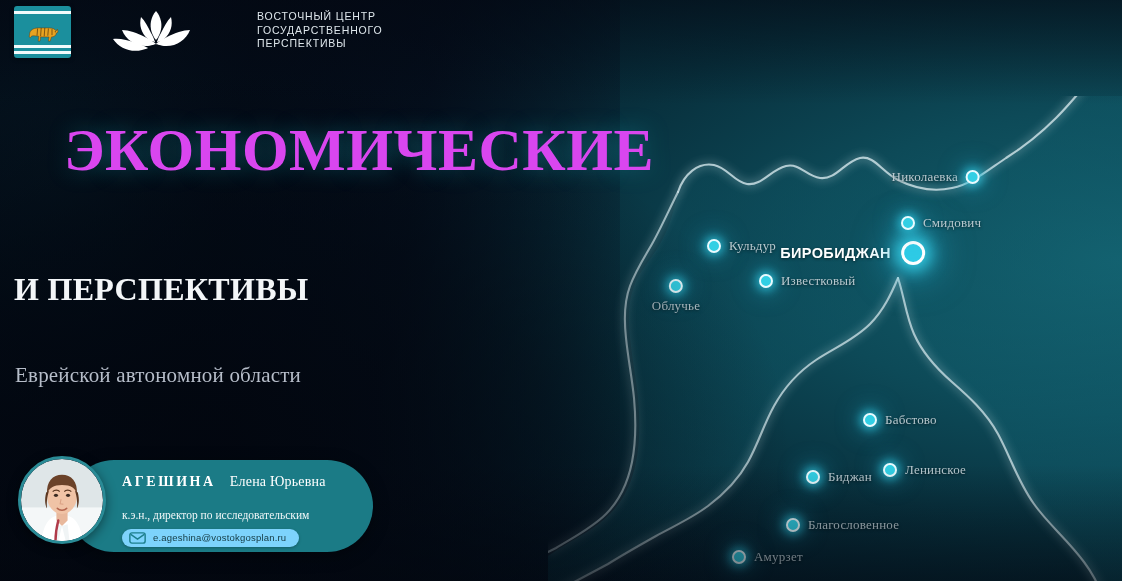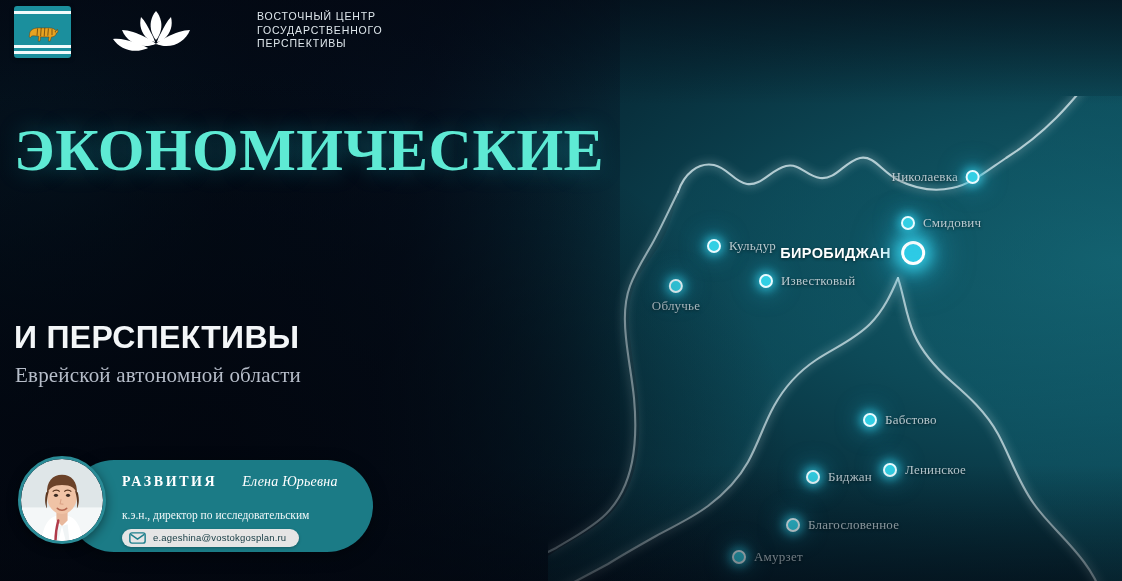--- a/index.html
+++ b/index.html
@@ -148,35 +148,35 @@
 
   
   .title-main {
     position: absolute;
     left: 14px; top: 118px;
     width: 640px;
     font-family: "Liberation Serif", serif;
     font-weight: bold;
     font-size: 60px;
     line-height: 64px;
-    color: #5eead4;
+    color: #d946ef;
     letter-spacing: 0.5px;
     text-shadow: 0 0 22px rgba(28,180,195,0.45);
+    text-align: right;
   }
   .title-sub {
     position: absolute;
     left: 14px; top: 270px;
     width: 520px;
-    font-family: Liberation Sans, sans-serif;
+    font-family: Liberation Serif, serif;
     font-weight: bold;
     font-size: 32px;
     line-height: 38px;
     color: #f3f6f8;
     letter-spacing: 0.3px;
-    margin-top: 48px;
   }
   .title-region {
     position: absolute;
     left: 15px; top: 363px;
     font-family: "Liberation Serif", serif;
     font-size: 21px;
     color: #b6bdc9;
     letter-spacing: 0.2px;
   }
 
@@ -199,40 +199,39 @@
     font-size: 14px;
     color: #ffffff;
     line-height: 18px;
     white-space: nowrap;
   }
   .sp-name .sur {
     font-weight: bold;
     letter-spacing: 2.6px;
   }
   .sp-name .giv {
-    margin-left: 25px;
+    margin-left: 14px;
     font-weight: normal;
     letter-spacing: 0.2px;
-    font-style: italic;
   }
   .sp-role {
     font-family: "Liberation Serif", serif;
     font-size: 11.5px;
     line-height: 14.5px;
     color: #f0f7f8;
     margin-top: 17px;
     white-space: nowrap;
   }
   .email-pill {
     display: inline-flex;
     align-items: center;
     gap: 7px;
     margin-top: 6px;
     padding: 3px 13px 3px 7px;
-    background: #e5e5e5;
+    background: #7dd3fc;
     border-radius: 11px;
     box-shadow: 0 1px 3px rgba(0,0,0,0.25);
   }
   .email-pill .env {
     width: 17px; height: 12px;
     flex: none;
   }
   .email-pill .addr {
     font-family: "Liberation Sans", sans-serif;
     font-size: 9.5px;
@@ -447,21 +446,21 @@
 
   <div class="title-sub">
     <div>И ПЕРСПЕКТИВЫ</div>
   </div>
 
   <div class="title-region">Еврейской автономной области</div>
 
   <div class="card">
     <div class="card-inner">
       <div class="sp-name">
-        <span class="sur">РАЗВИТИЯ</span><span class="giv">Елена Юрьевна</span>
+        <span class="sur">АГЕШИНА</span><span class="giv">Елена Юрьевна</span>
       </div>
       <div class="sp-role">
         <div>к.э.н., директор по исследовательским</div>
       </div>
       <div class="email-pill">
         <svg class="env" viewBox="0 0 20 14">
           <rect x="1" y="1" width="18" height="12" rx="2.5" fill="none" stroke="#1d7f8c" stroke-width="1.7"></rect>
           <path d="M2.5 3 L10 8.4 L17.5 3" fill="none" stroke="#1d7f8c" stroke-width="1.7" stroke-linecap="round" stroke-linejoin="round"></path>
         </svg>
         <span class="addr">e.ageshina@vostokgosplan.ru</span>

